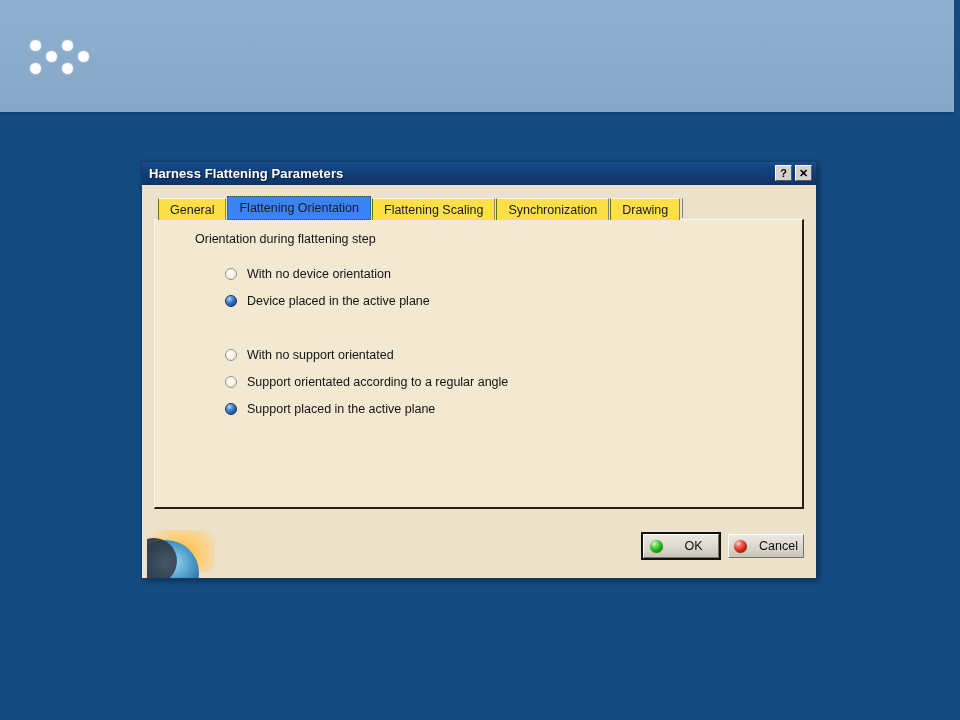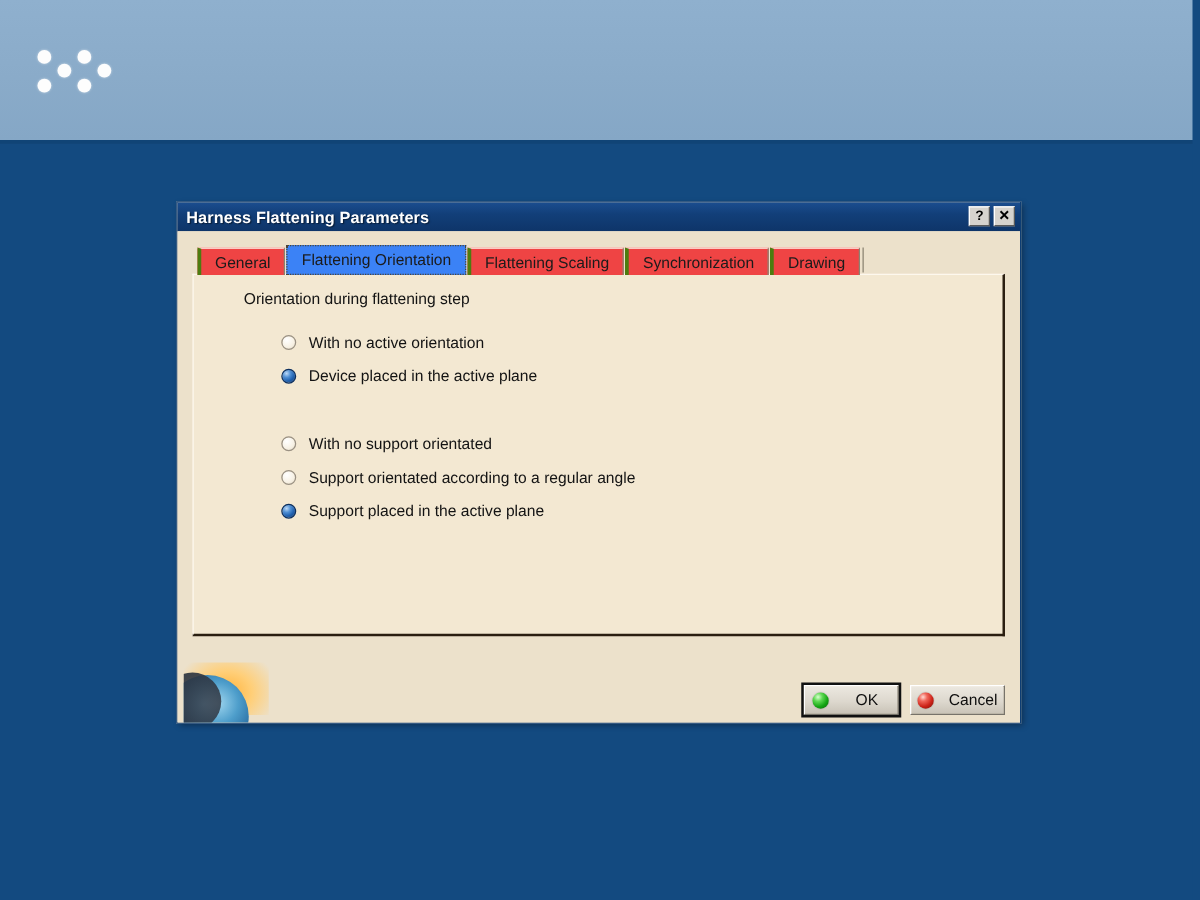--- a/index.html
+++ b/index.html
@@ -128,23 +128,23 @@
     margin-left: 4px;
     z-index: 3;
   }
   .tab {
     position: relative;
     height: 22px;
     line-height: 22px;
     padding: 0 11px;
     font-size: 12.5px;
     color: #1b1b1b;
-    background: #ef4444;
+    background: #fde047;
     border-top: 1px solid #fdf8ee;
-    border-left: 3px solid #4d7c0f;
+    border-left: 1px solid #4d7c0f;
     border-right: 1px solid #8a8372;
     box-sizing: border-box;
     white-space: nowrap;
     cursor: pointer;
     margin-right: 1px;
   }
   .tab.selected {
     height: 24px;
     line-height: 23px;
     background: #3b82f6;
@@ -207,21 +207,21 @@
   .radio-label {
     font-size: 12.5px;
     color: #131313;
     white-space: nowrap;
   }
 
   
   .footer {
     position: absolute;
     right: 12px;
-    bottom: 6px;
+    bottom: 20px;
     display: flex;
     align-items: flex-end;
     gap: 9px;
   }
   .btn {
     position: relative;
     display: flex;
     align-items: center;
     justify-content: center;
     gap: 12px;
@@ -341,21 +341,21 @@
       </div>
 
       <div class="panel">
 
         <div class="group-label">Orientation during flattening step</div>
 
         <div class="radio-list">
 
           <div class="radio-row">
             <span class="radio"></span>
-            <span class="radio-label">With no active orientation</span>
+            <span class="radio-label">With no device orientation</span>
           </div>
 
           <div class="radio-row">
             <span class="radio checked"></span>
             <span class="radio-label">Device placed in the active plane</span>
           </div>
 
           <div class="radio-row gap-above">
             <span class="radio"></span>
             <span class="radio-label">With no support orientated</span>

